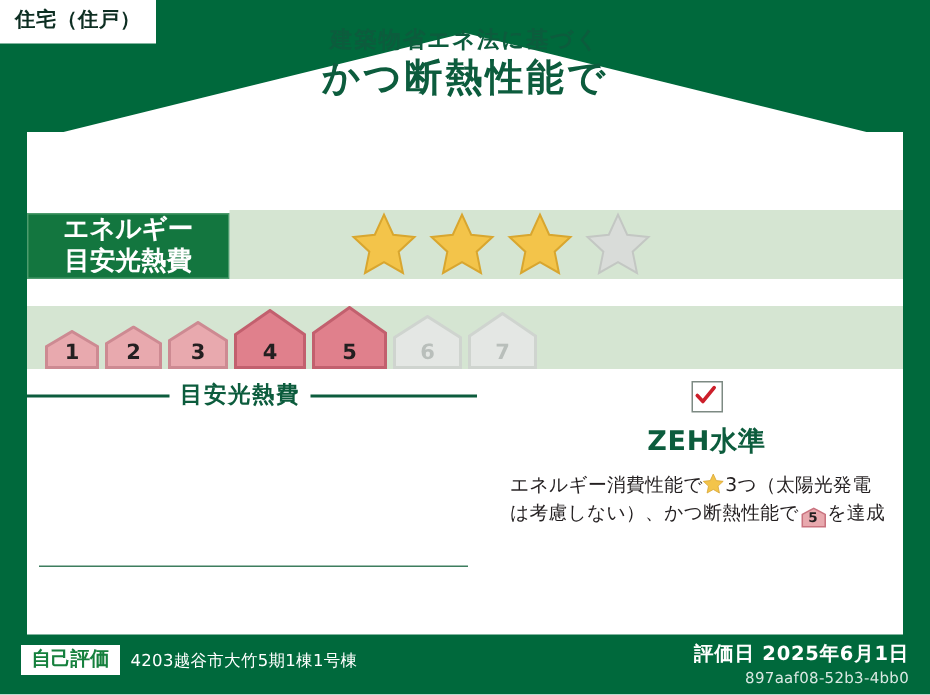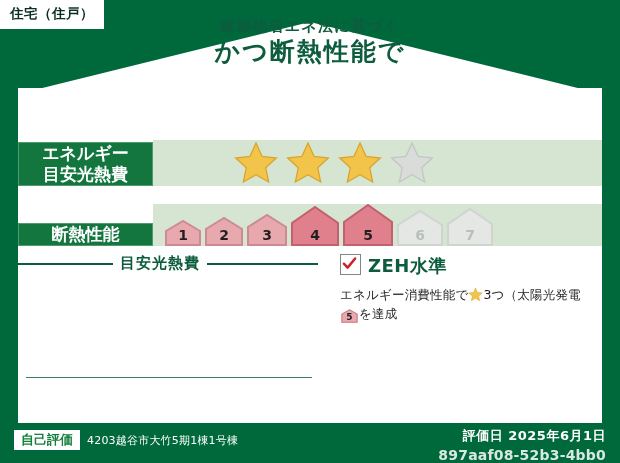--- a/index.html
+++ b/index.html
@@ -173,21 +173,21 @@
     position:absolute;
     left:8px;right:6px;bottom:8px;
     height:1.5px;background:#3d7d5e;
   }
 
   #lower-right{
     flex:1 1 auto;
     padding-left:22px;
     box-sizing:border-box;
   }
-  #zeh-head{display:flex;gap:7px;}
+  #zeh-head{display:flex;align-items:center;gap:7px;flex-direction:column;}
   #zeh-check{
     width:19px;height:19px;
     border:1.5px solid #7d8a83;
     background:#fff;
     position:relative;
     flex:0 0 auto;
   }
   #zeh-check svg{position:absolute;left:1px;top:1px;}
   #zeh-title{
     color:#0c5c3d;
@@ -249,21 +249,21 @@
     font-size:11px;
     color:#ffffff;
     letter-spacing:0.2px;
   }
   #footer-right{
     position:absolute;
     right:14px;top:4px;
     text-align:right;
   }
   #eval-date{font-size:13px;font-weight:bold;letter-spacing:0.5px;}
-  #uuid{font-size:14px;opacity:.85;margin-top:2px;letter-spacing:0.2px;font-weight:bold;}
+  #uuid{font-size:10px;opacity:.85;margin-top:2px;letter-spacing:0.2px;}
 </style>
 </head>
 <body>
 
 <div id="label-root">
 
   <div class="corner-tag" id="tag-left">住宅（住戸）</div>
 
   <div id="house">
     <div id="roof"></div>
@@ -292,23 +292,20 @@
           <span class="star"><svg viewBox="0 0 24 24" width="46" height="46">
               <polygon points="12,1.6 15.2,8.6 22.6,9.4 17.1,14.5 18.6,21.9 12,18.1 5.4,21.9 6.9,14.5 1.4,9.4 8.8,8.6" fill="#f3c44a" stroke="#d8a62f" stroke-width="0.7"></polygon>
             </svg></span>
           <span class="star"><svg viewBox="0 0 24 24" width="46" height="46">
               <polygon points="12,1.6 15.2,8.6 22.6,9.4 17.1,14.5 18.6,21.9 12,18.1 5.4,21.9 6.9,14.5 1.4,9.4 8.8,8.6" fill="#d9dcd9" stroke="#c3c7c3" stroke-width="0.7"></polygon>
             </svg></span>
         </div>
     </div>
 
     <div class="perf-row" id="row-insul">
-      <div class="perf-label">
-        <div>断熱性能</div>
-      </div>
       <div class="perf-value">
         <div id="house-scale">
             <div class="hbadge" style="width: 36px; height: 26px;">
               <svg viewBox="0 0 36 26" preserveAspectRatio="none">
                 <polygon points="1,25 1,11 18,1 35,11 35,25" fill="#e8a9ae" stroke="#cd8a92" stroke-width="2"></polygon>
               </svg>
               <span>1</span>
             </div>
             <div class="hbadge" style="width: 38px; height: 29px;">
               <svg viewBox="0 0 38 29" preserveAspectRatio="none">
@@ -367,21 +364,21 @@
             <svg width="15" height="15" viewBox="0 0 16 16">
               <path d="M2 8.2 L6 12.4 L14 2.6" fill="none" stroke="#cc1f2a" stroke-width="2.6" stroke-linecap="round" stroke-linejoin="round"></path>
             </svg>
           </div>
           <div id="zeh-title">ZEH水準</div>
         </div>
         <div id="zeh-desc">
           <span>エネルギー消費性能で</span><span class="inline-star"><svg viewBox="0 0 24 24" width="15" height="15">
                 <polygon points="12,1.6 15.2,8.6 22.6,9.4 17.1,14.5 18.6,21.9 12,18.1 5.4,21.9 6.9,14.5 1.4,9.4 8.8,8.6" fill="#f3c44a" stroke="#d6a32f" stroke-width="0.8"></polygon>
               </svg></span><span>3つ（太陽光発電</span><br>
-          <span class="inline-badge"><svg viewBox="0 0 20 17" preserveAspectRatio="none">
+          <span>は考慮しない）、かつ断熱性能で</span><span class="inline-badge"><svg viewBox="0 0 20 17" preserveAspectRatio="none">
                 <polygon points="1,16 1,6 10,1 19,6 19,16" fill="#e8a9ae" stroke="#c9737f" stroke-width="1.2"></polygon>
               </svg><span>5</span></span><span>を達成</span>
         </div>
       </div>
 
     </div>
   </div>
 
   <div id="footer">
     <div id="footer-left">

